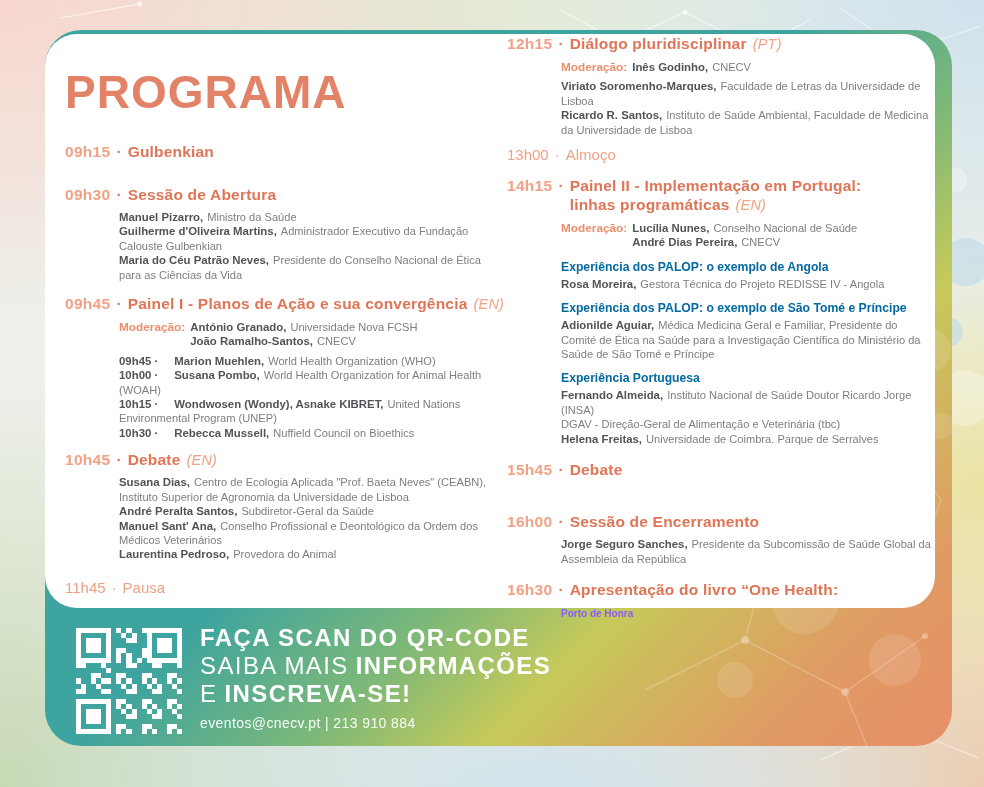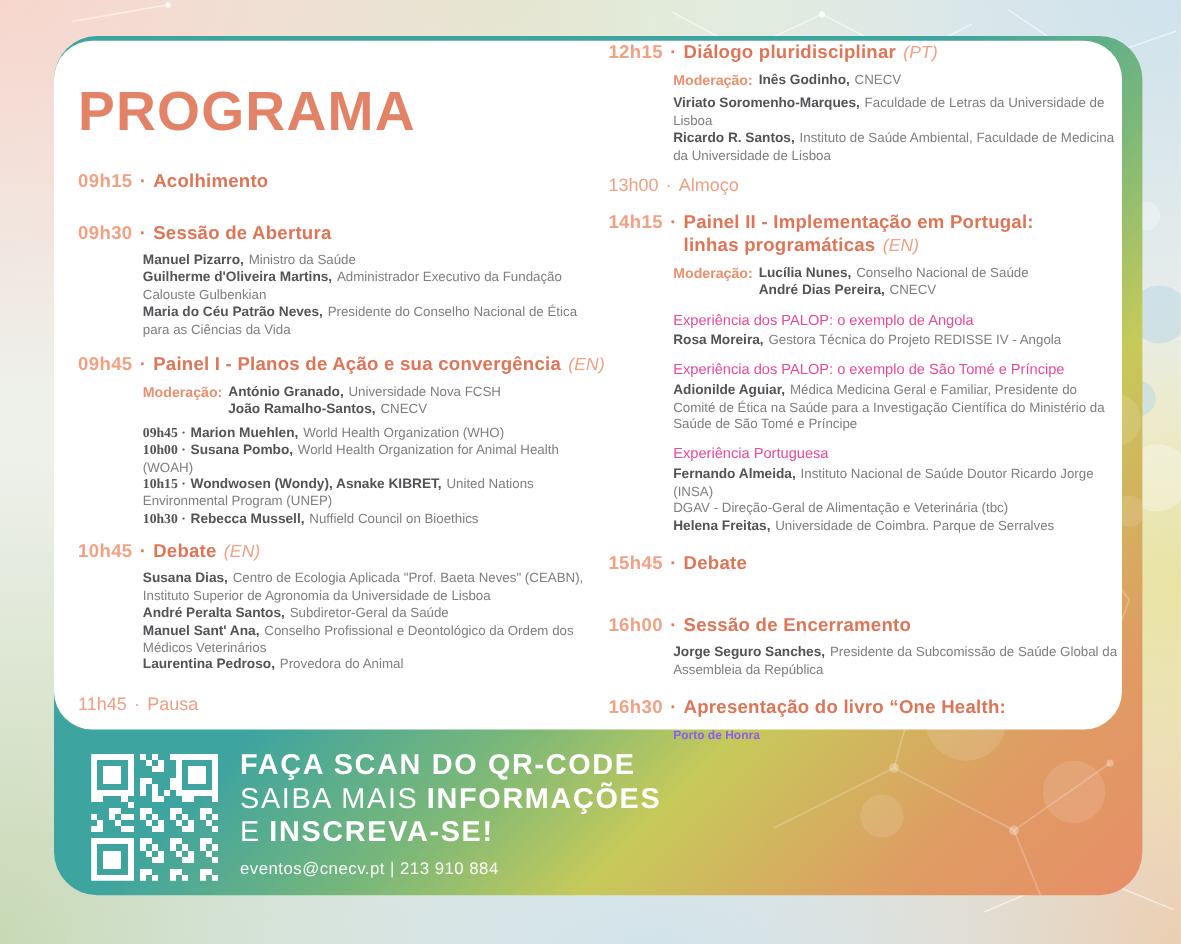--- a/index.html
+++ b/index.html
@@ -40,25 +40,25 @@
   .sh-dot{flex:none;color:#e0795c;font-weight:bold;font-size:15.5px;margin:0 6px;}
   .sh-ttl{color:#df7557;font-weight:bold;font-size:15.5px;line-height:19px;letter-spacing:.2px;white-space:nowrap;}
   .sh-lang{font-style:italic;font-weight:normal;color:#f1a285;font-size:14.5px;margin-left:6px;}
   
   .minor{display:flex;align-items:baseline;font-size:15px;line-height:19px;color:#f0a184;}
   .minor .m-dot{margin:0 6px;}
   
   .people,.talks{margin:5px 0 0 54px;}
   .pl{font-size:11.1px;line-height:14.4px;color:#7c7e81;}
   .nm{font-weight:bold;color:#525356;font-size:11.4px;margin-right:4px;}
-  .tp{font-weight:bold;color:#525356;font-size:11.4px;margin-right:4px;font-family:Liberation Serif, serif;}
+  .tp{font-weight:bold;color:#525356;font-size:11.4px;margin-right:16px;}
   .mod{display:flex;margin:6px 0 0 54px;}
   .mod-label{flex:none;color:#e8906e;font-weight:bold;font-size:11.8px;line-height:14.4px;margin-right:5px;}
   .grp{margin:10px 0 0 54px;}
-  .grp-h{font-weight:normal;color:#ec4899;font-size:12.2px;line-height:15px;margin-bottom:2px;}
+  .grp-h{font-weight:bold;color:#0369a1;font-size:12.2px;line-height:15px;margin-bottom:2px;}
   .note{font-weight:bold;color:#8b5cf6;font-size:10px;margin:8px 0 0 54px;}
   
   #s-acolhimento{margin-top:26px;}
   #s-abertura{margin-top:23px;}
   #s-painel1{margin-top:12px;}
   #s-debate1{margin-top:10px;}
   #s-pausa{margin-top:16px;}
   #s-dialogo{}
   #s-almoco{margin-top:8px;}
   #s-painel2{margin-top:12px;}
@@ -332,21 +332,21 @@
 
 <div class="card">
 
   <div class="col col-left">
     <h1 class="prog">PROGRAMA</h1>
 
     <div id="s-acolhimento">
       <div class="sh">
         <span class="sh-time">09h15</span>
         <span class="sh-dot">·</span>
-        <span class="sh-ttl">Acolhimento</span>
+        <span class="sh-ttl">Gulbenkian</span>
       </div>
     </div>
 
     <div id="s-abertura">
       <div class="sh">
         <span class="sh-time">09h30</span>
         <span class="sh-dot">·</span>
         <span class="sh-ttl">Sessão de Abertura</span>
       </div>
       <div class="people">

